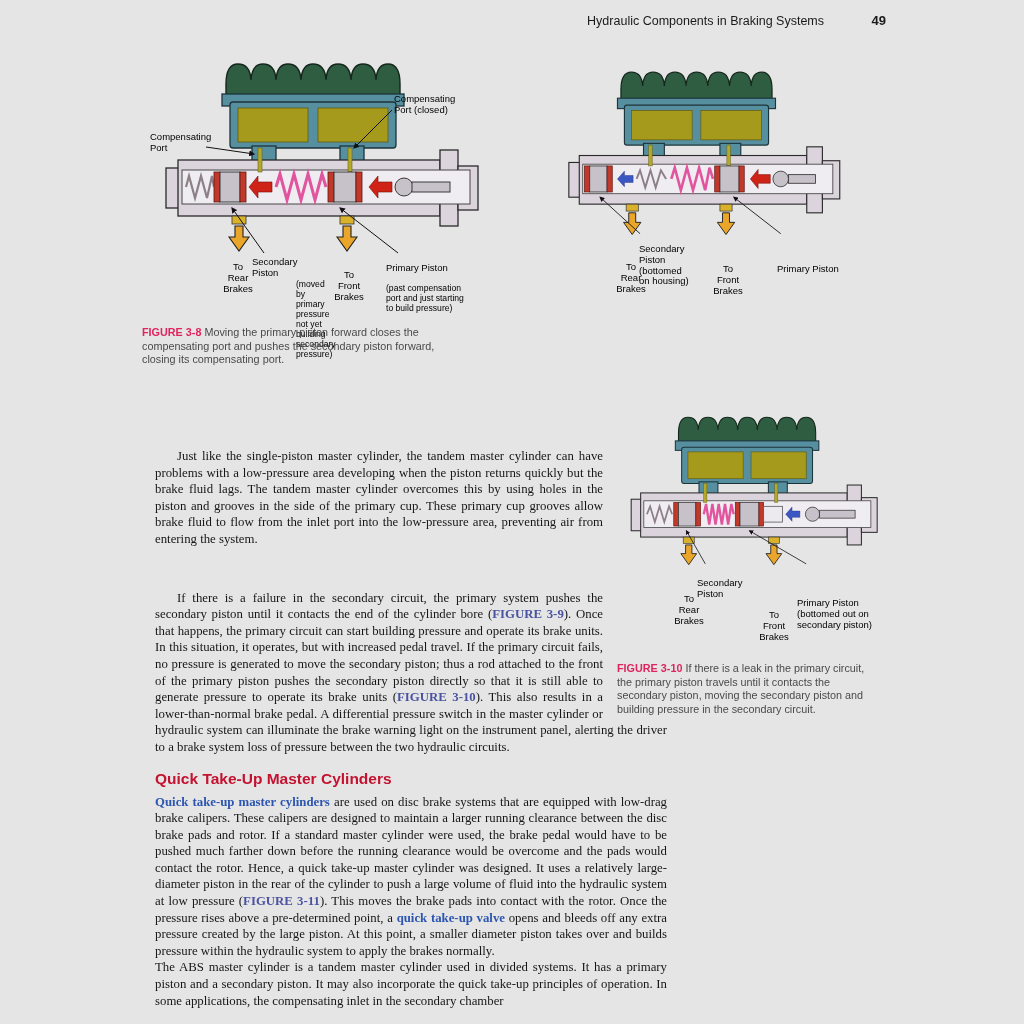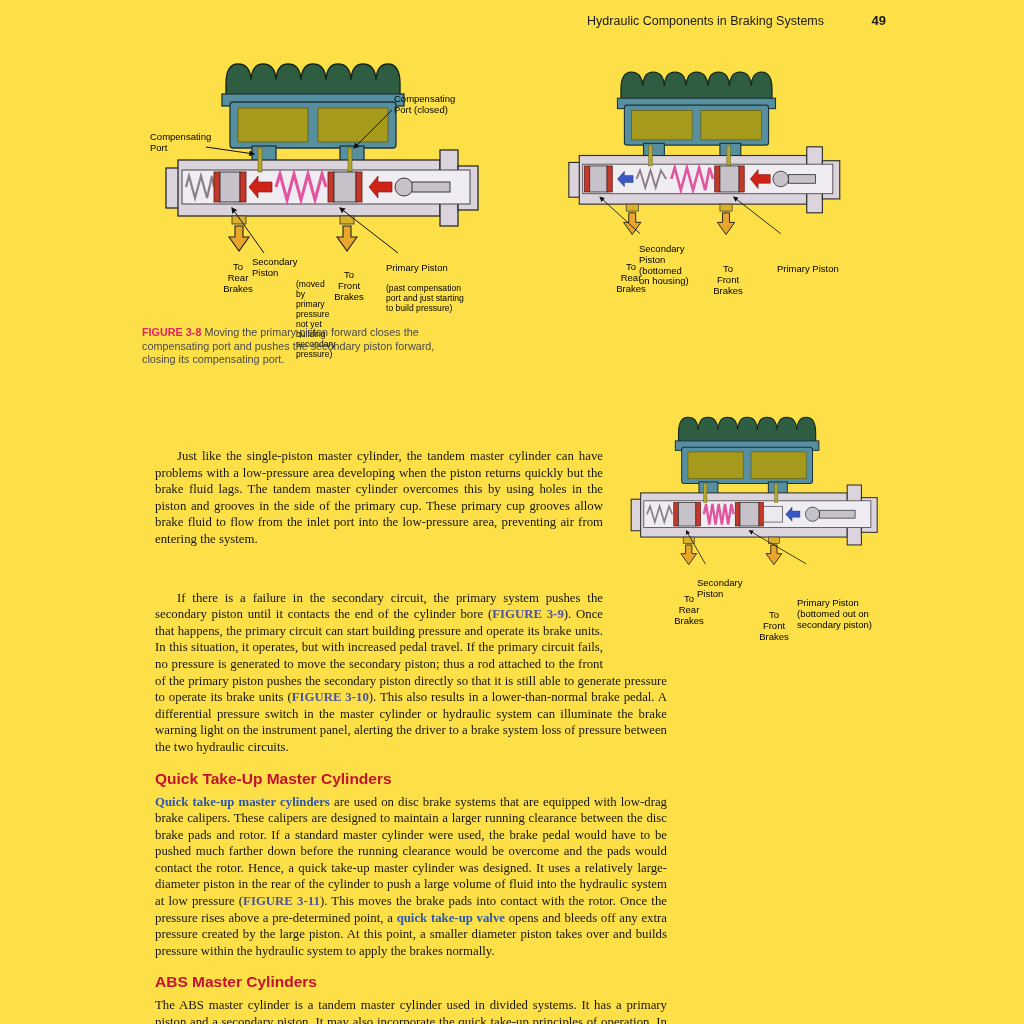--- a/index.html
+++ b/index.html
@@ -1,18 +1,18 @@
 <!DOCTYPE html>
 <html><head>
 <meta charset="utf-8">
 <style>
   * { margin:0; padding:0; box-sizing:border-box; }
   html,body { background:#ffffff; }
   body { width:1024px; height:1024px; font-family:"Liberation Serif", serif; color:#161616; }
-  .page { position:relative; width:1024px; height:1024px; overflow:hidden; background:#fde047; }
+  .page { position:relative; width:1024px; height:1024px; overflow:hidden; background:#e5e5e5; }
 
   
   .rh-title { position:absolute; top:14px; right:200px; font-family:"Liberation Sans", sans-serif; font-size:12.5px; color:#1a1a1a; }
   .rh-num { position:absolute; top:13px; right:138px; font-family:"Liberation Sans", sans-serif; font-size:13px; font-weight:bold; color:#1a1a1a; }
 
   
   .fig-wrap { position:absolute; }
   .dlabel { position:absolute; font-family:"Liberation Sans", sans-serif; font-size:9.5px; line-height:1.14; color:#000; white-space:pre-line; }
   .dnote { font-size:8.6px; line-height:1.16; }
   .ctr { text-align:center; }
@@ -236,25 +236,25 @@
 Brakes</div>
         <div class="dlabel" style="left:80px; top:172px; width:70px;">Secondary
 Piston</div>
         <div class="dlabel ctr" style="left:132px; top:204px; width:50px;">To
 Front
 Brakes</div>
         <div class="dlabel" style="left:180px; top:192px; width:92px;">Primary Piston
 (bottomed out on
 secondary piston)</div>
       </div>
+      <p class="caption caption-inline" style="width:262px;"><span class="fig-tag">FIGURE 3-10</span> <span>If there is a leak in the primary circuit, the primary piston travels until it contacts the secondary piston, moving the secondary piston and building pressure in the secondary circuit.</span></p>
     </div>
 
     <p class="body-p indent">Just like the single-piston master cylinder, the tandem master cylinder can have problems with a low-pressure area developing when the piston returns quickly but the brake fluid lags. The tandem master cylinder overcomes this by using holes in the piston and grooves in the side of the primary cup. These primary cup grooves allow brake fluid to flow from the inlet port into the low-pressure area, preventing air from entering the system.</p>
     <p class="body-p indent"><span>If there is a failure in the secondary circuit, the primary system pushes the secondary piston until it contacts the end of the cylinder bore (</span><span class="figref">FIGURE 3-9</span><span>). Once that happens, the primary circuit can start building pressure and operate its brake units. In this situation, it operates, but with increased pedal travel. If the primary circuit fails, no pressure is generated to move the secondary piston; thus a rod attached to the front of the primary piston pushes the secondary piston directly so that it is still able to generate pressure to operate its brake units (</span><span class="figref">FIGURE 3-10</span><span>). This also results in a lower-than-normal brake pedal. A differential pressure switch in the master cylinder or hydraulic system can illuminate the brake warning light on the instrument panel, alerting the driver to a brake system loss of pressure between the two hydraulic circuits.</span></p>
 
     <h2 class="section-h">Quick Take-Up Master Cylinders</h2>
     <p class="body-p"><span class="key-term">Quick take-up master cylinders</span><span> are used on disc brake systems that are equipped with low-drag brake calipers. These calipers are designed to maintain a larger running clearance between the disc brake pads and rotor. If a standard master cylinder were used, the brake pedal would have to be pushed much farther down before the running clearance would be overcome and the pads would contact the rotor. Hence, a quick take-up master cylinder was designed. It uses a relatively large-diameter piston in the rear of the cylinder to push a large volume of fluid into the hydraulic system at low pressure (</span><span class="figref">FIGURE 3-11</span><span>). This moves the brake pads into contact with the rotor. Once the pressure rises above a pre-determined point, a </span><span class="key-term">quick take-up valve</span><span> opens and bleeds off any extra pressure created by the large piston. At this point, a smaller diameter piston takes over and builds pressure within the hydraulic system to apply the brakes normally.</span></p>
 
-    <h2 class="section-h">ABS Master Cylinders</h2>
     <p class="body-p">The ABS master cylinder is a tandem master cylinder used in divided systems. It has a primary piston and a secondary piston. It may also incorporate the quick take-up principles of operation. In some applications, the compensating inlet in the secondary chamber</p>
   </div>
 
 </div>
 
 </body></html>

